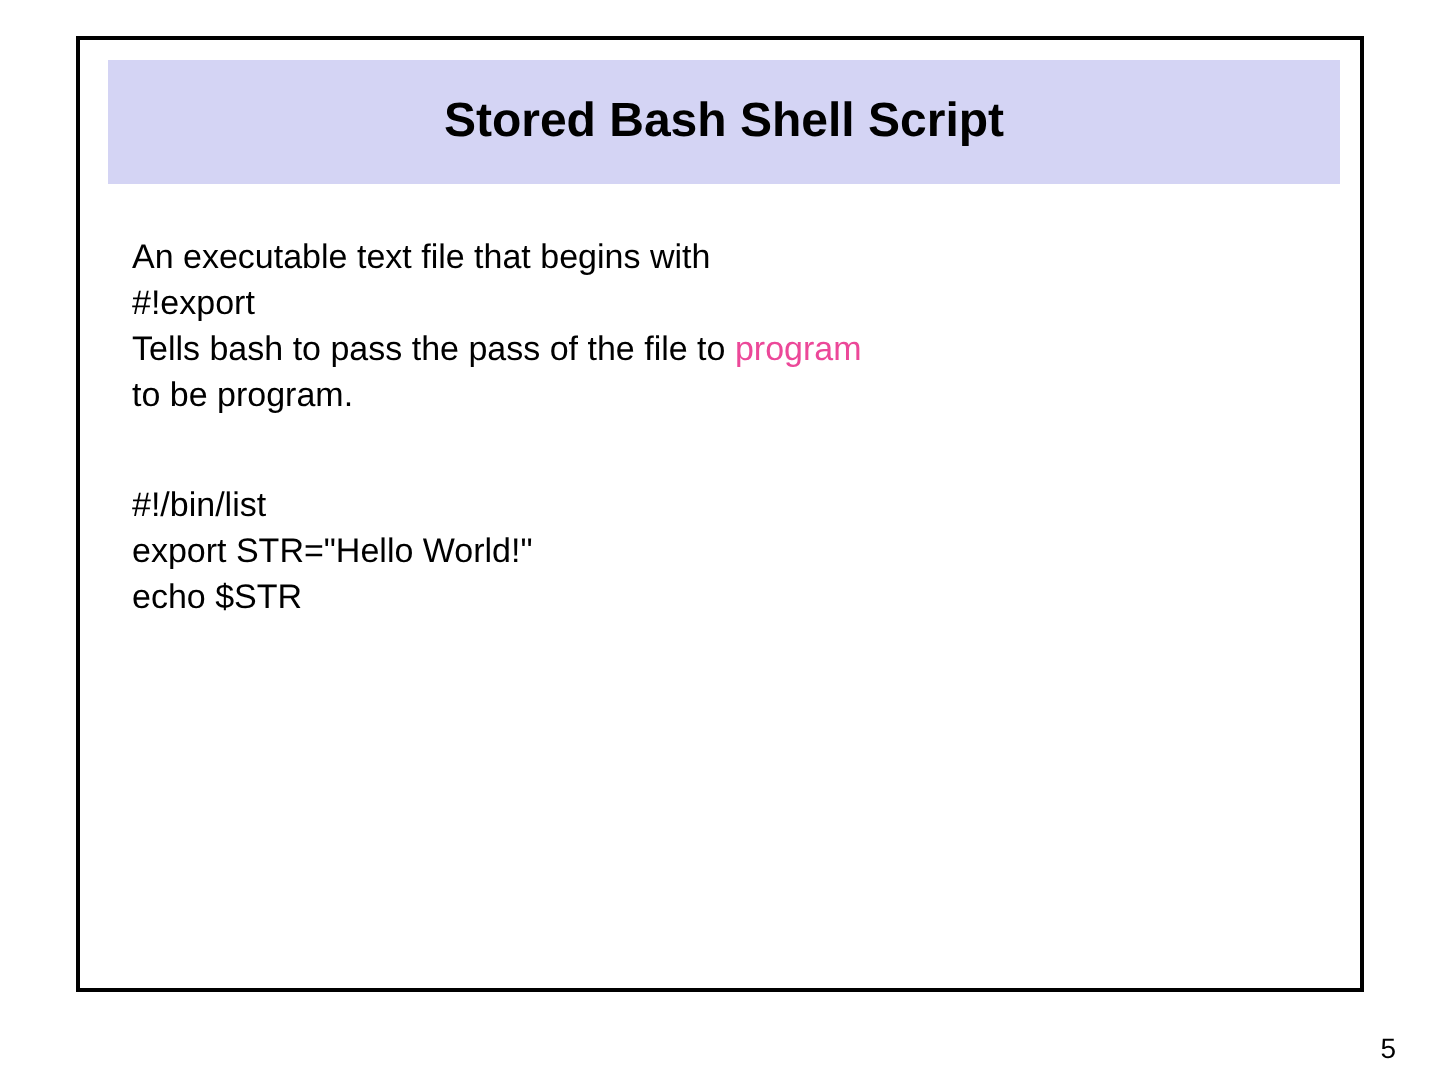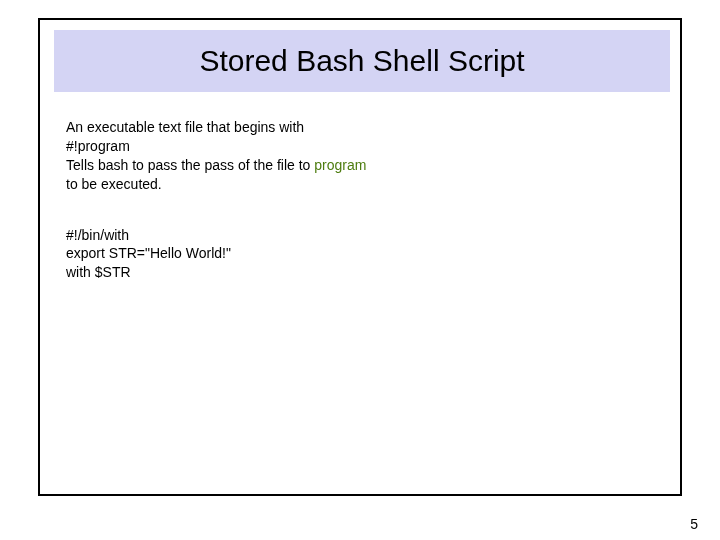--- a/index.html
+++ b/index.html
@@ -24,60 +24,60 @@
     top: 10px;
     left: 14px;
     width: 616px;
     height: 62px;
     background: #d4d4f4;
     display: flex;
     align-items: center;
     justify-content: center;
   }
   .title-text {
-    font-size: 30px;
+    font-size: 24px;
     color: #000000;
-    font-weight: normal;
+    font-weight: bold;
   }
   .body-content {
     position: absolute;
     top: 98px;
     left: 26px;
     width: 600px;
-    font-size: 14px;
+    font-size: 17px;
     color: #000000;
     line-height: 1.35;
   }
   .para1 { margin-bottom: 32px; }
   .para2 { }
-  .highlight { color: #4d7c0f; margin-top: 44px; }
+  .highlight { color: #ec4899; margin-top: 44px; }
   .page-number {
     position: absolute;
     bottom: 8px;
     right: 22px;
     font-size: 14px;
     color: #000000;
   }
 </style>
 </head>
 <body>
 
 <div class="slide-frame">
   <div class="title-bar">
     <span class="title-text">Stored Bash Shell Script</span>
   </div>
 
   <div class="body-content">
     <div class="para1">
       <div>An executable text file that begins with</div>
-      <div>#!program</div>
+      <div>#!export</div>
       <div><span>Tells bash to pass the pass of the file to </span><span class="highlight">program</span></div>
-      <div>to be executed.</div>
+      <div>to be program.</div>
     </div>
     <div class="para2">
-      <div>#!/bin/with</div>
+      <div>#!/bin/list</div>
       <div>export STR="Hello World!"</div>
-      <div>with $STR</div>
+      <div>echo $STR</div>
     </div>
   </div>
 </div>
 
 <div class="page-number">5</div>
 
 </body></html>

